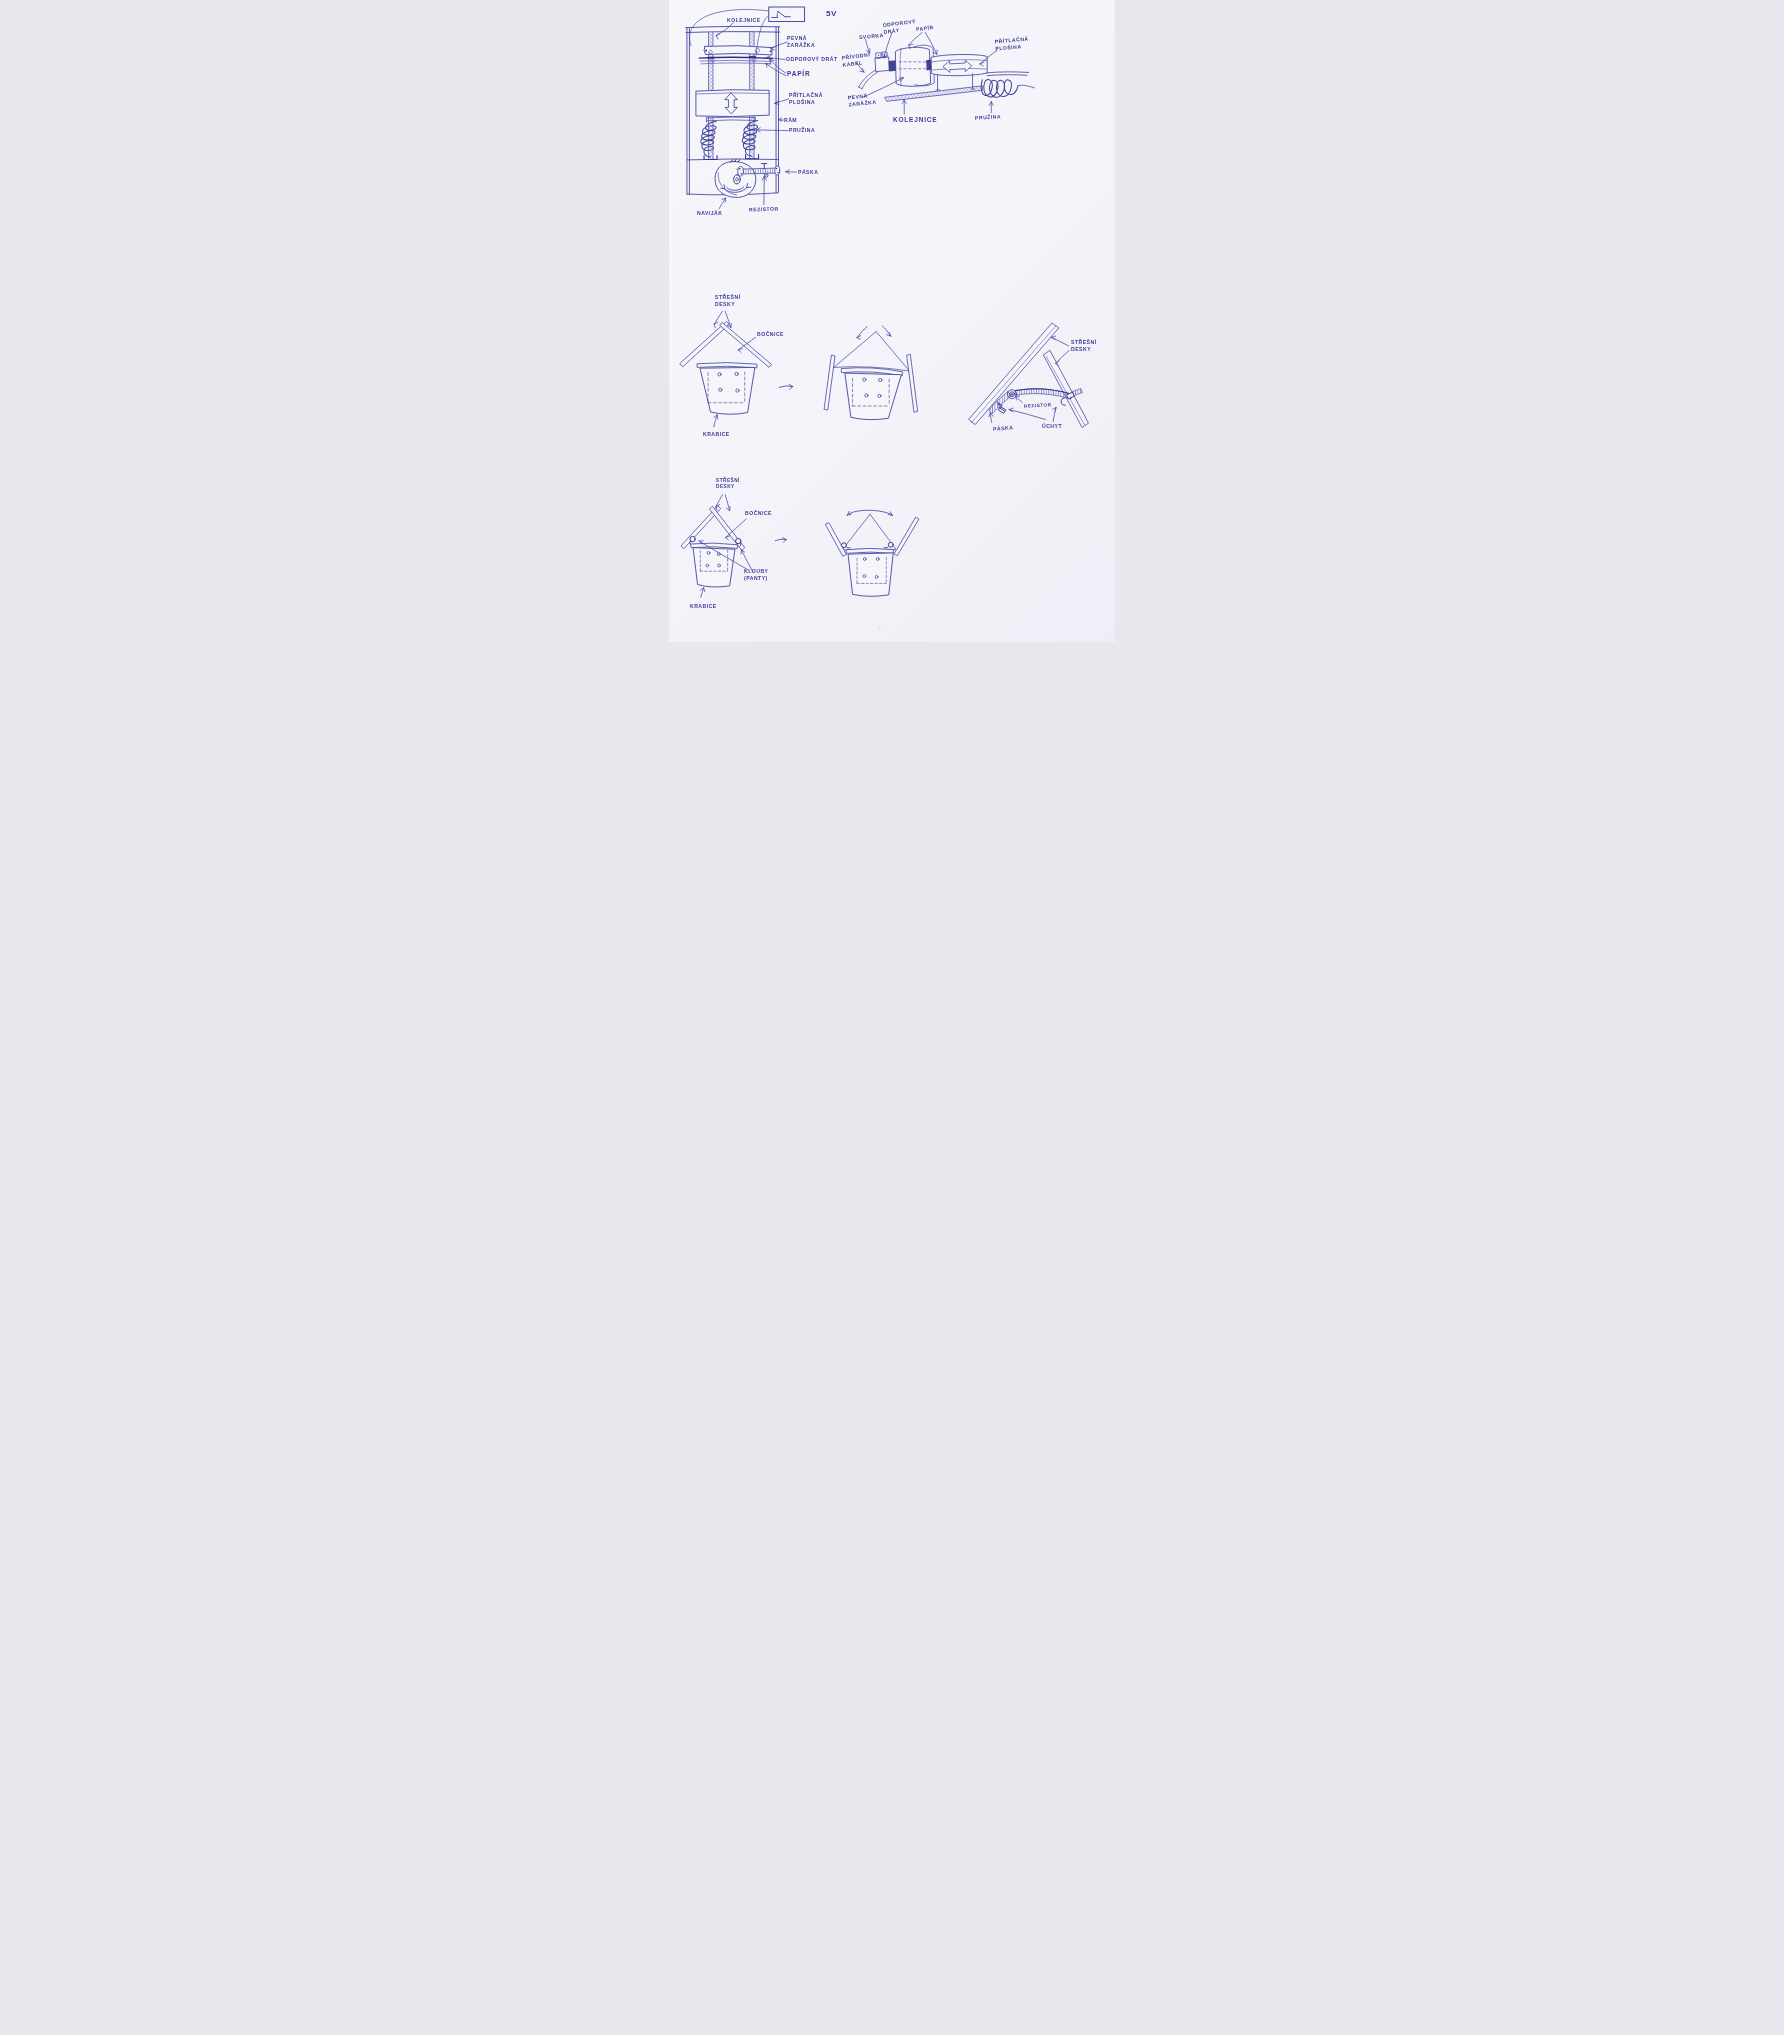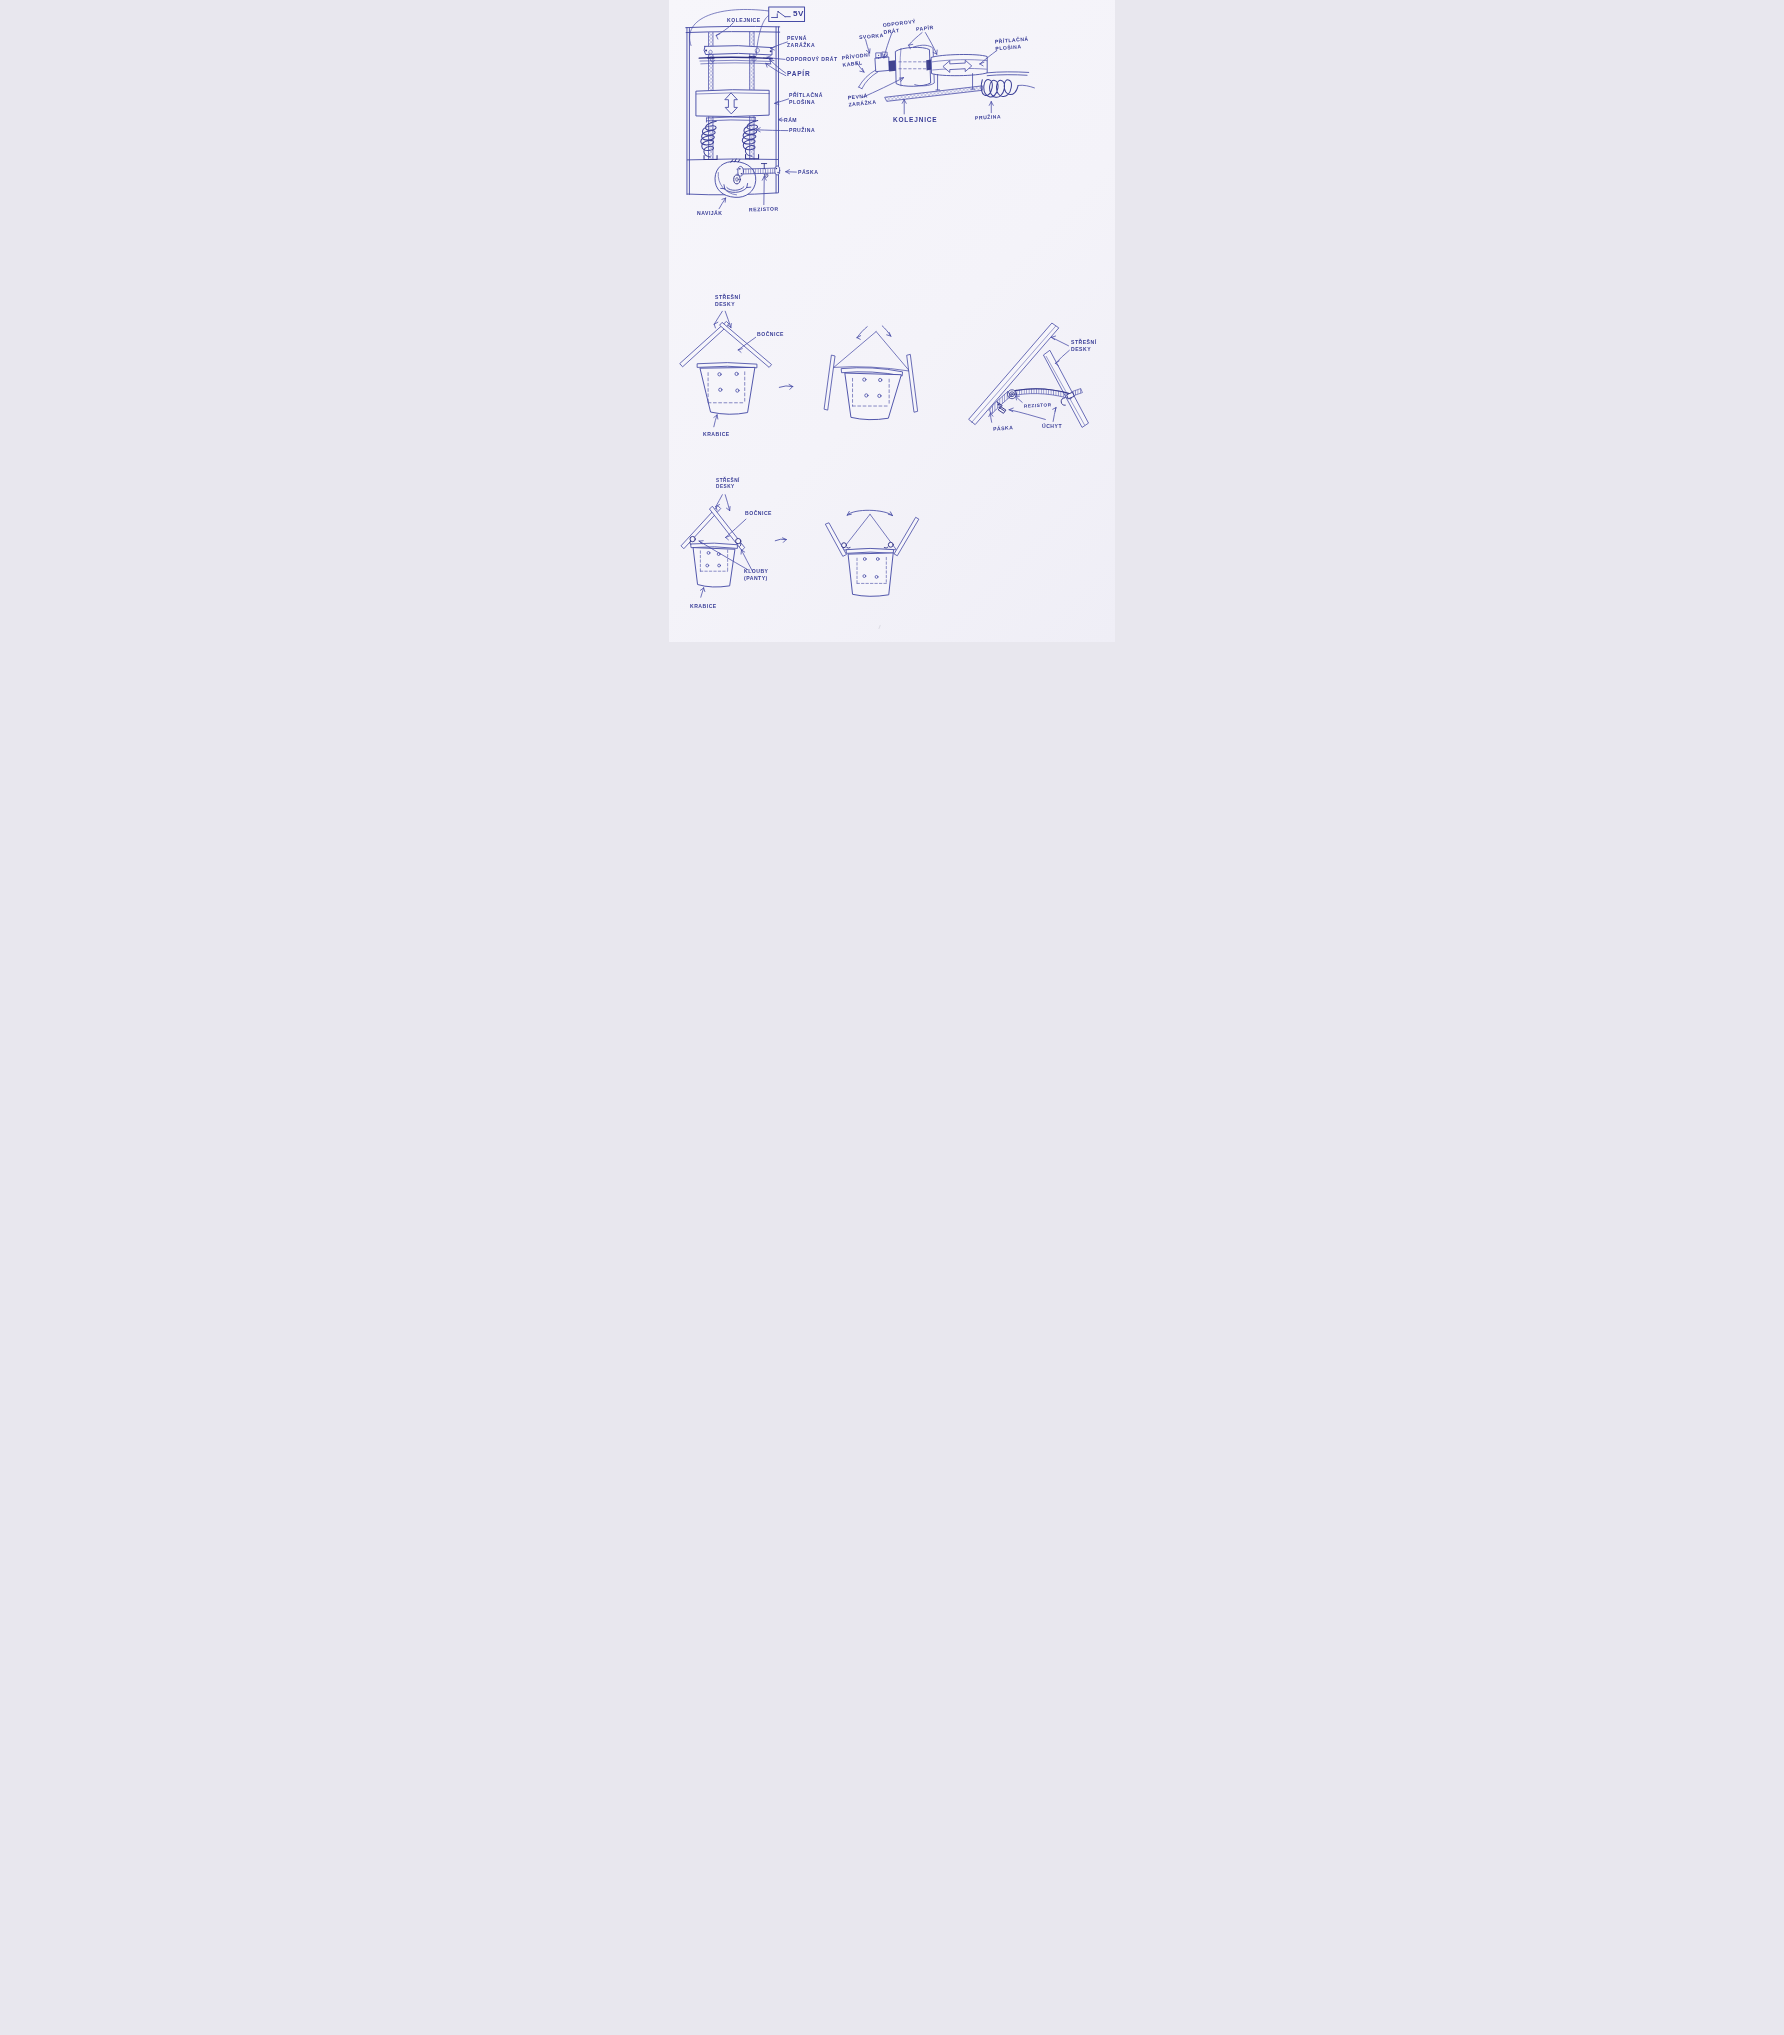--- a/index.html
+++ b/index.html
@@ -226,21 +226,21 @@
           <circle cx="513" cy="1374" r="3.5"></circle>
       <circle cx="480" cy="1416" r="3.5"></circle>
           <circle cx="510" cy="1418" r="3.5"></circle>
     </g>
   </g>
 
   <path d="M516,1545 l3,-8" stroke="#9a9aa5" stroke-width="1.2" opacity="0.5"></path>
 </svg>
 
 <div class="lbl" style="left:58px;top:17px;">KOLEJNICE</div>
-<div class="lbl huge" style="left:124px;top:9.4px;">5V</div>
+<div class="lbl huge" style="left:137px;top:9.4px;padding-left:20px;">5V</div>
 <div class="lbl" style="left:118px;top:35px;">PEVNÁ
 ZARÁŽKA</div>
 <div class="lbl" style="left:117px;top:56px;">ODPOROVÝ DRÁT</div>
 <div class="lbl big" style="left:118px;top:70px;">PAPÍR</div>
 <div class="lbl" style="left:120px;top:92px;">PŘÍTLAČNÁ
 PLOŠINA</div>
 <div class="lbl" style="left:115px;top:117px;">RÁM</div>
 <div class="lbl" style="left:120px;top:127px;">PRUŽINA</div>
 <div class="lbl" style="left:129px;top:169px;">PÁSKA</div>
 <div class="lbl" style="left:28px;top:210px;">NAVIJÁK</div>

